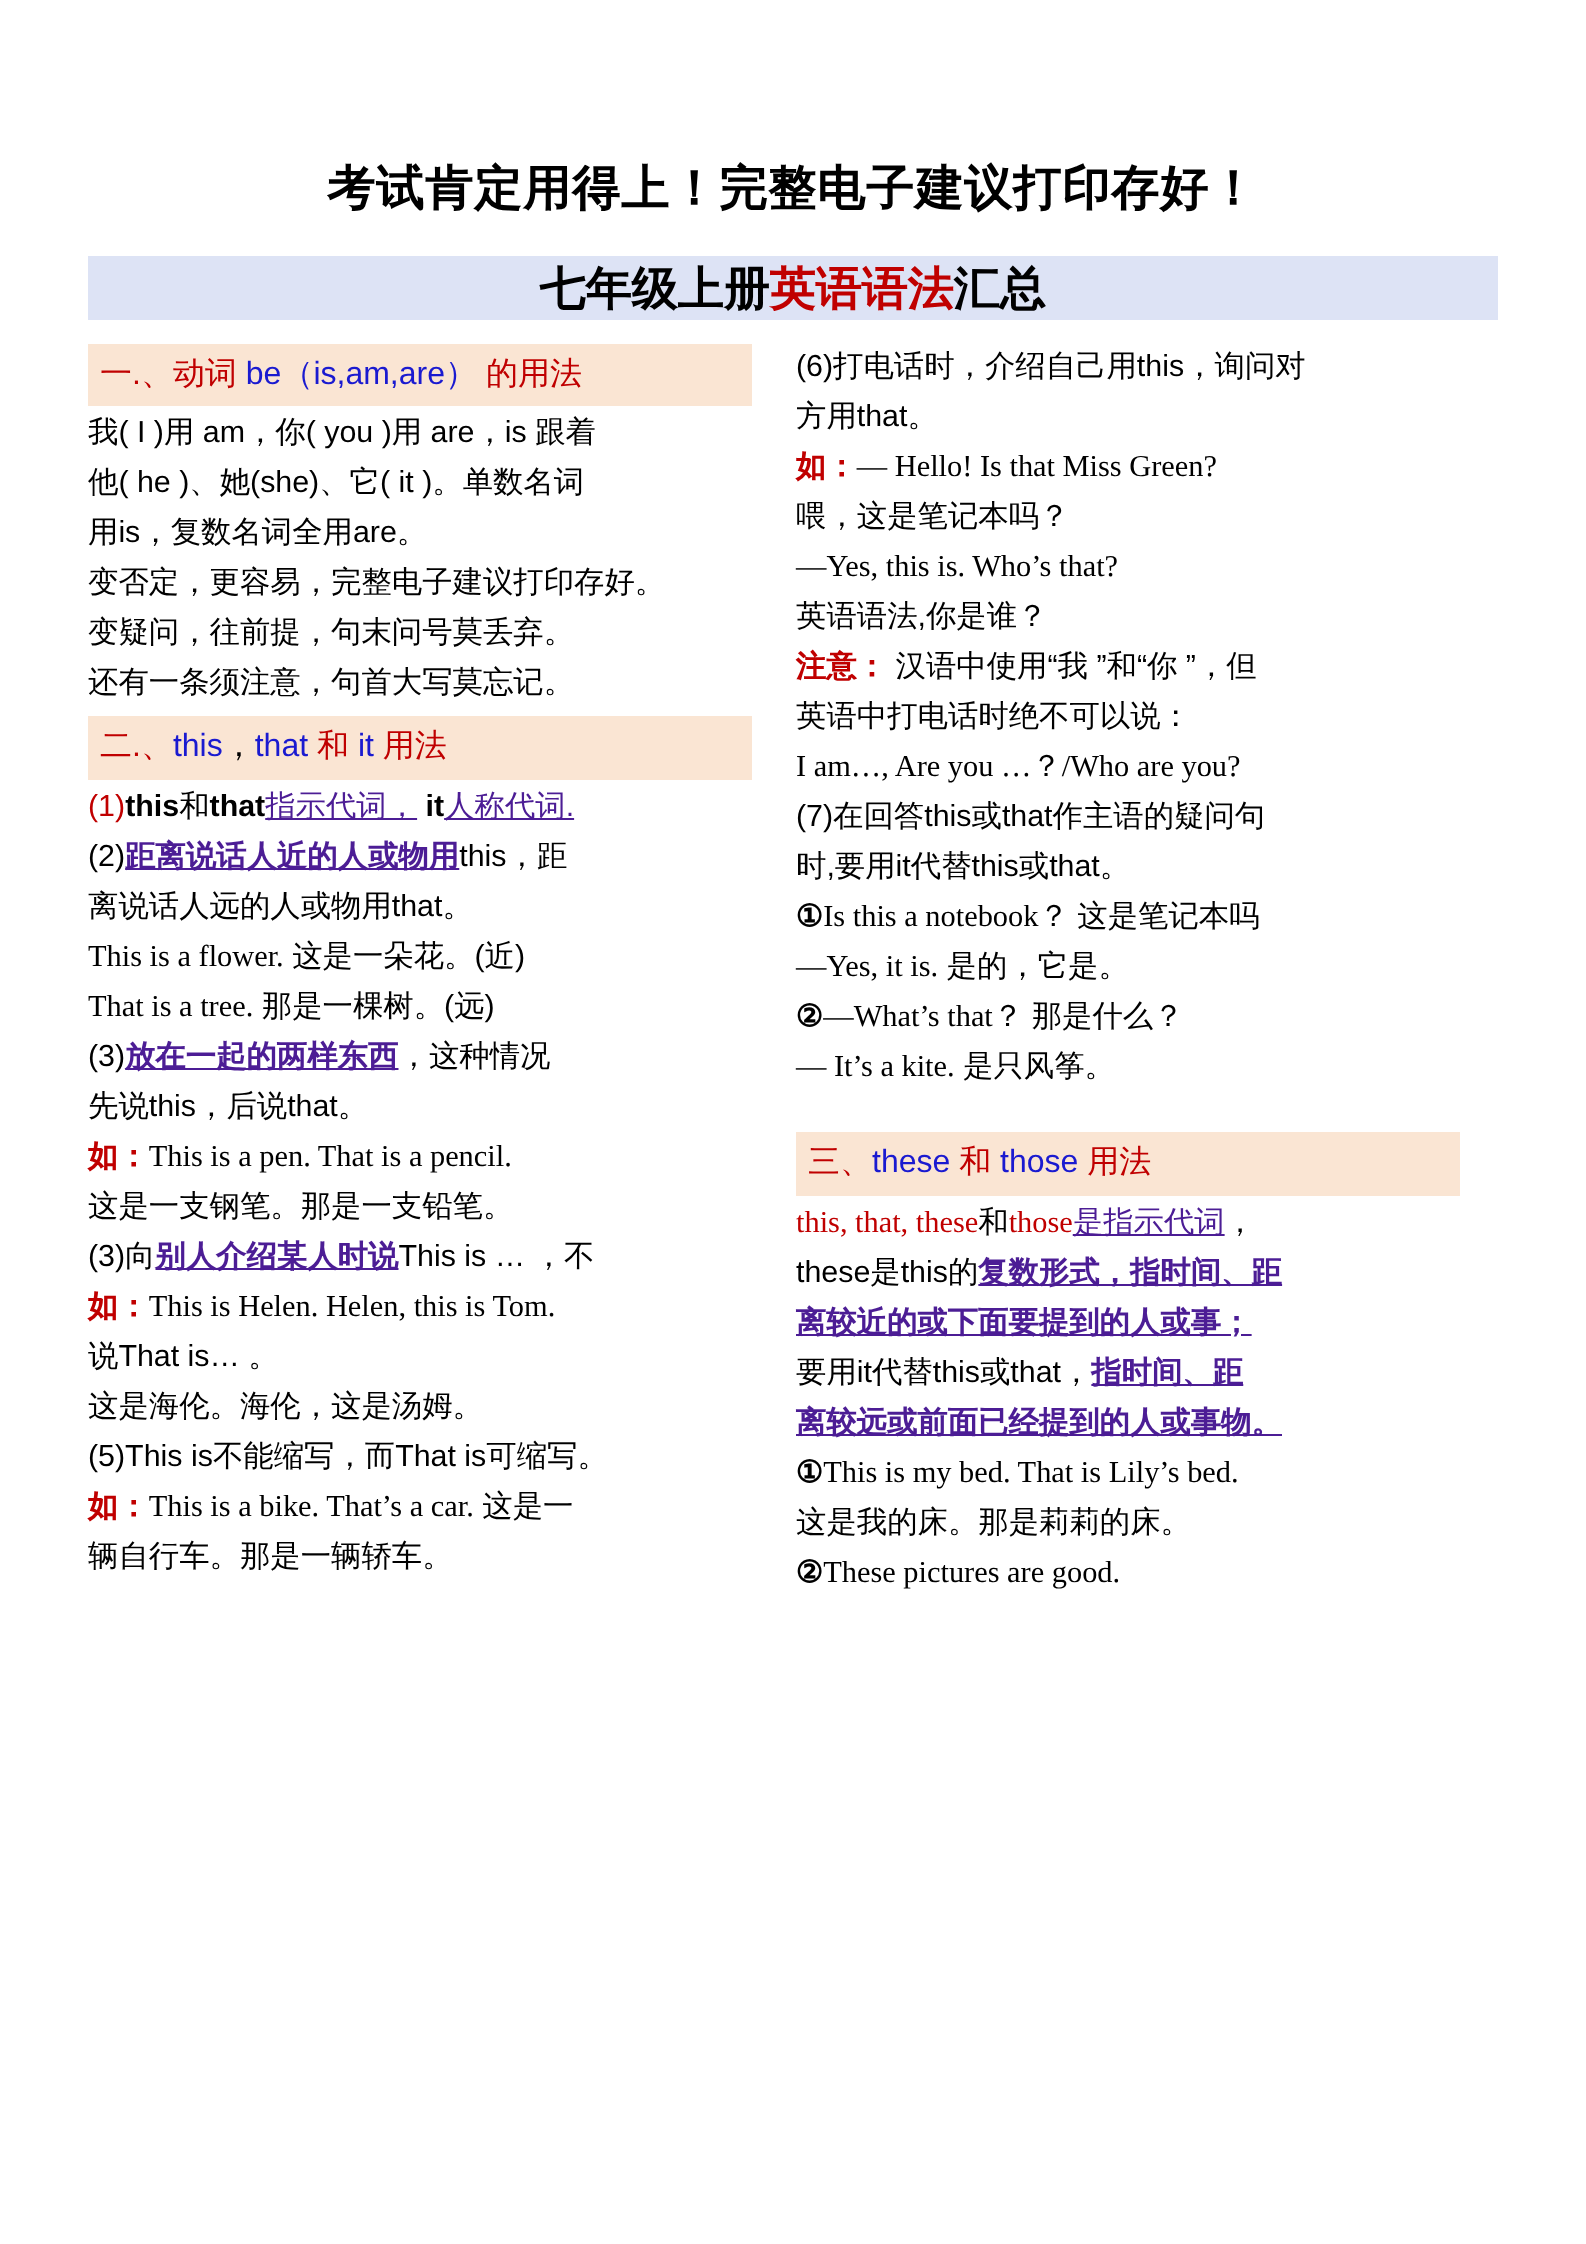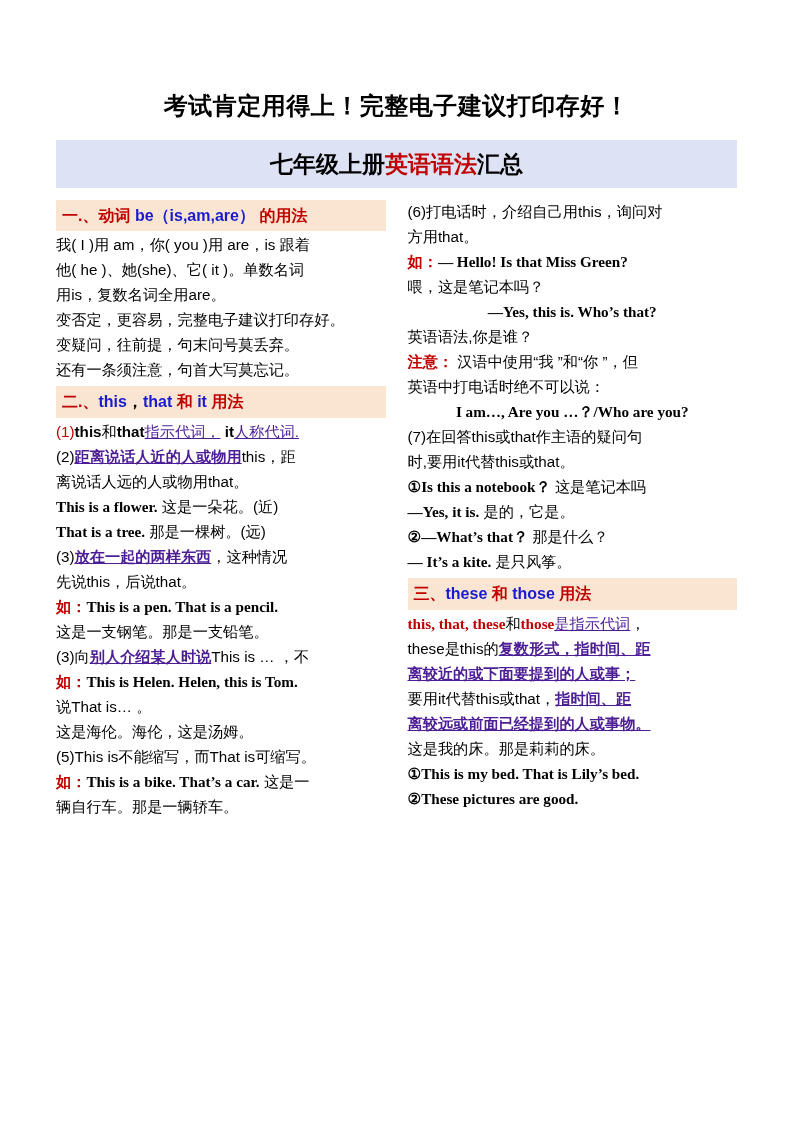--- a/index.html
+++ b/index.html
@@ -13,36 +13,36 @@
     font-family: "Liberation Sans", sans-serif;
     color: #000;
     position: relative;
     overflow: hidden;
   }
   .page {
     position: absolute;
     left: 0; top: 0;
     width: 793px;
     height: 1122px;
-    padding: 12px;
+    padding: 0;
     box-sizing: border-box;
   }
   .doc-title {
     text-align: center;
     font-size: 24px;
     font-weight: bold;
     color: #000;
     margin: 78px 0 0 0;
     letter-spacing: 0.5px;
     font-family: "Liberation Serif", serif;
   }
   .banner {
     margin: 18px 44px 0 44px;
     background: #dde3f5;
-    height: 48px;
+    height: 32px;
     display: flex;
     align-items: center;
     justify-content: center;
   }
   .banner-text {
     font-size: 23px;
     font-weight: bold;
     font-family: "Liberation Serif", serif;
   }
   .banner-text .red { color: #c00000; }
@@ -52,35 +52,35 @@
     gap: 22px;
   }
   .col {
     width: 332px;
     font-size: 15.2px;
     line-height: 1.58;
   }
   .section-head {
     background: #fae5d3;
     padding: 3px 6px;
-    font-weight: bold;
+    font-weight: normal;
     font-size: 16px;
     color: #c00000;
     margin-bottom: 2px;
   }
   .section-head .blue { color: #1a1ad0; }
   .section-head .black { color: #000; }
   p {
     margin: 0 0 1px 0;
   }
   .blue { color: #4c1d95; }
   .red { color: #c00000; }
   .b { font-weight: bold; }
   .u { text-decoration: underline; }
-  .en { font-family: "Liberation Serif", serif; font-weight: bold; text-align: center; }
+  .en { font-family: "Liberation Serif", serif; font-weight: normal; }
 </style>
 </head>
 <body>
 
 <div class="page">
 
   <div class="doc-title">考试肯定用得上！完整电子建议打印存好！</div>
 
   <div class="banner">
     <div class="banner-text">
@@ -157,36 +157,36 @@
 
       <p>(7)在回答this或that作主语的疑问句</p>
       <p>时,要用it代替this或that。</p>
 
       <p><span class="b">①</span><span class="en">Is this a notebook？</span> <span>这是笔记本吗</span></p>
       <p><span class="en">—Yes, it is.</span> <span>是的，它是。</span></p>
 
       <p><span class="b">②</span><span class="en">—What’s that？</span> <span>那是什么？</span></p>
       <p><span class="en">— It’s a kite.</span> <span>是只风筝。</span></p>
 
-      <div class="section-head" style="margin-top:4px">
+      <div class="section-head" style="margin-top:20px">
         <span>三、</span><span class="blue">these</span>
         <span>和</span>
         <span class="blue">those</span>
         <span>用法</span>
       </div>
 
       <p><span class="red en">this, that, these</span><span>和</span><span class="red en">those</span><span class="blue u">是指示代词</span><span>，</span></p>
 
       <p><span>these是this的</span><span class="blue u b">复数形式，指时间、距</span></p>
       <p class="blue u b">离较近的或下面要提到的人或事；</p>
 
       <p><span>要用it代替this或that，</span><span class="blue u b">指时间、距</span></p>
       <p class="blue u b">离较远或前面已经提到的人或事物。</p>
 
+      <p><span class="b">①</span><span class="en">This is my bed. That is Lily’s bed.</span></p>
       <p>这是我的床。那是莉莉的床。</p>
-      <p><span class="b">①</span><span class="en">This is my bed. That is Lily’s bed.</span></p>
 
       <p><span class="b">②</span><span class="en">These pictures are good.</span></p>
 
     </div>
 
   </div>
 </div>
 
 </body></html>

